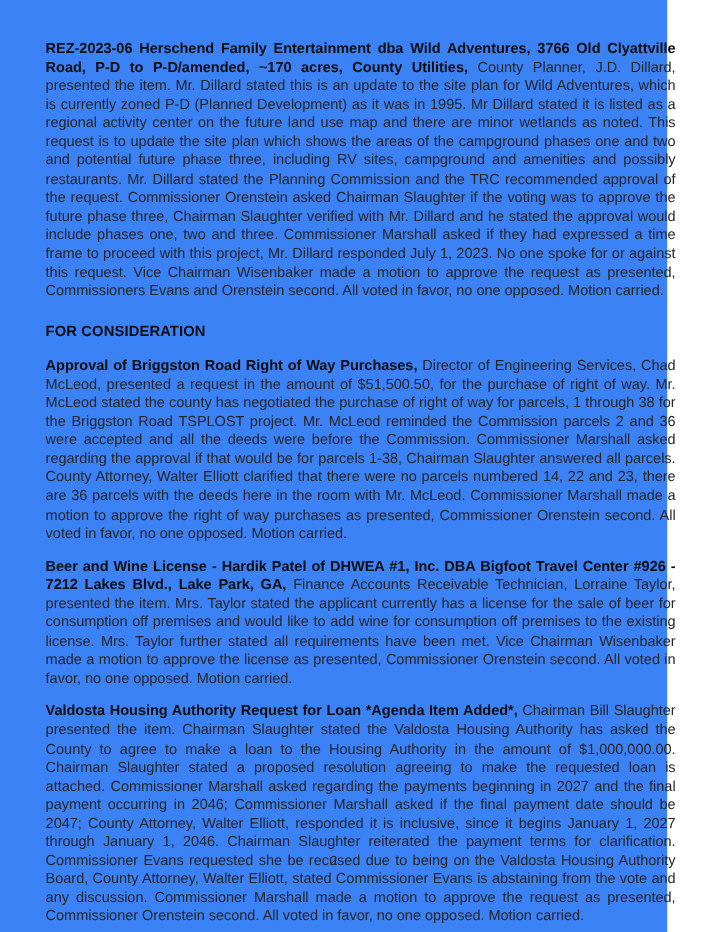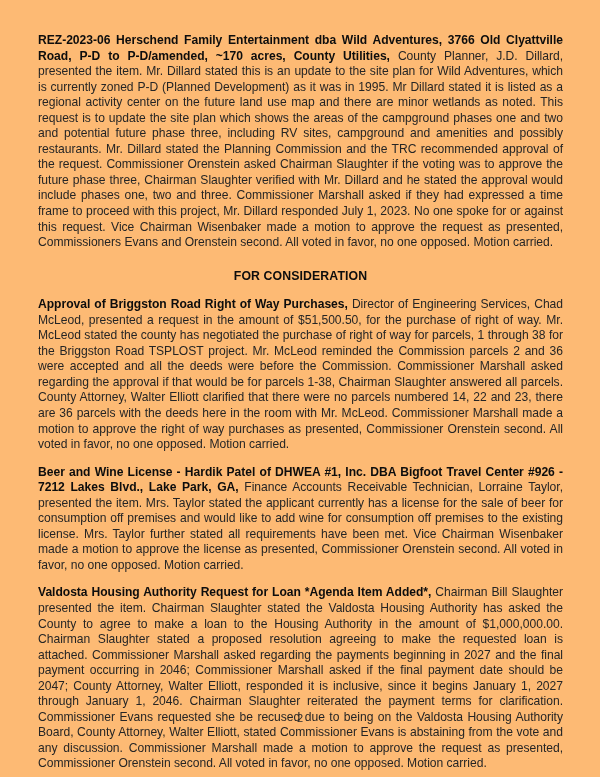--- a/index.html
+++ b/index.html
@@ -9,25 +9,25 @@
   }
   body {
     width: 600px;
     height: 777px;
     font-family: "Liberation Sans", sans-serif;
     color: #1a1a1a;
     -webkit-font-smoothing: antialiased;
   }
   .page {
     position: relative;
-    width: 600px;
+    width: 556px;
     height: 777px;
     box-sizing: border-box;
     padding: 33px 53px 0 38px;
-    background: #fdba74;
+    background: #3b82f6;
   }
   .doc-body {
     width: 525px;
   }
   p.para {
     margin: 0 0 12px 0;
     font-size: 12.1px;
     line-height: 15.55px;
     text-align: justify;
     text-justify: inter-word;
@@ -38,21 +38,21 @@
   .lead {
     font-weight: bold;
     color: #0d0d0d;
   }
   h2.section-heading {
     margin: 18px 0 13px 0;
     font-size: 12.3px;
     line-height: 15.5px;
     font-weight: bold;
     color: #0d0d0d;
-    text-align: center;
+    text-align: left;
     letter-spacing: 0.1px;
   }
   .page-number {
     position: absolute;
     left: 0;
     right: 0;
     top: 711px;
     text-align: center;
     font-size: 11px;
     line-height: 14px;

